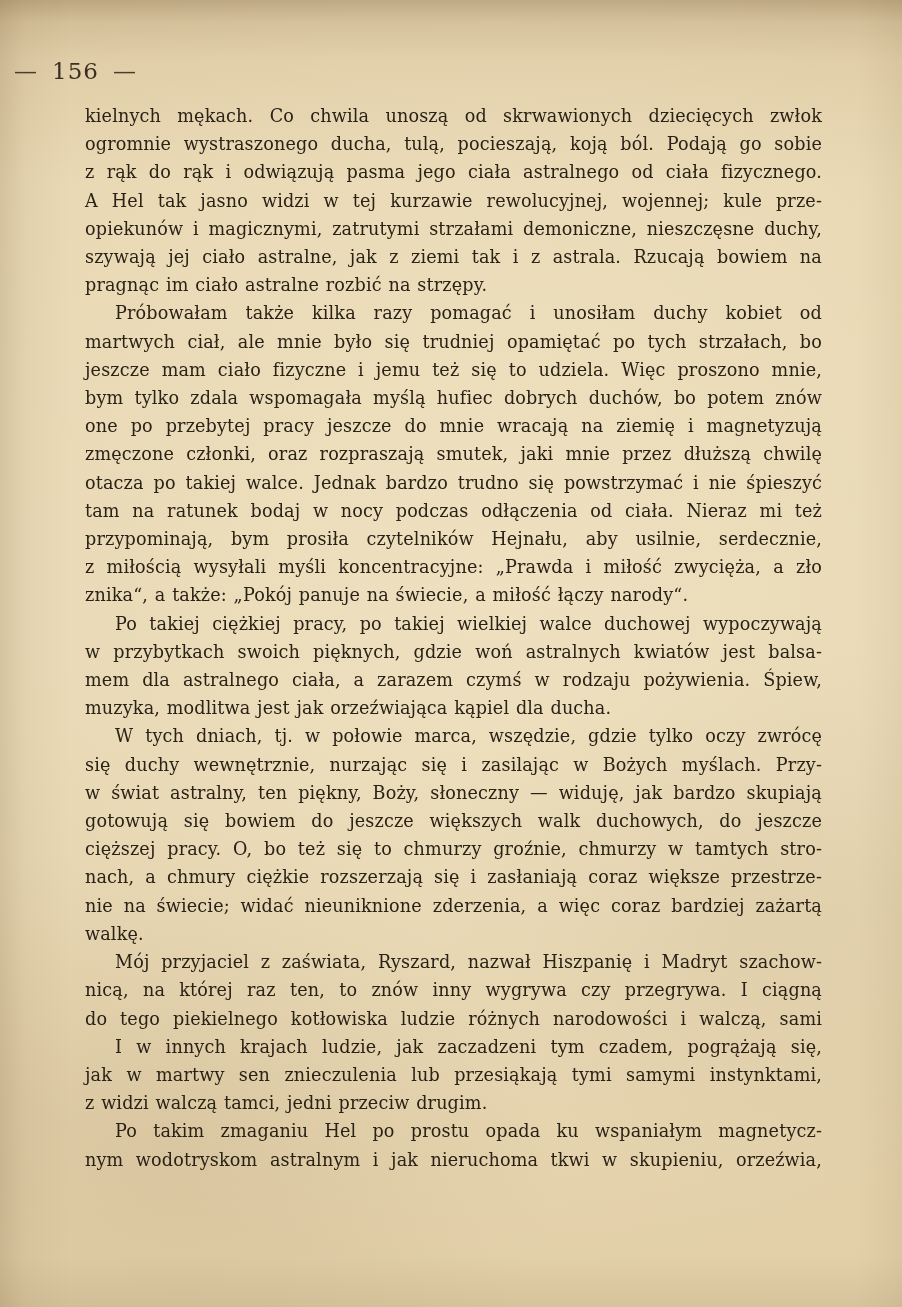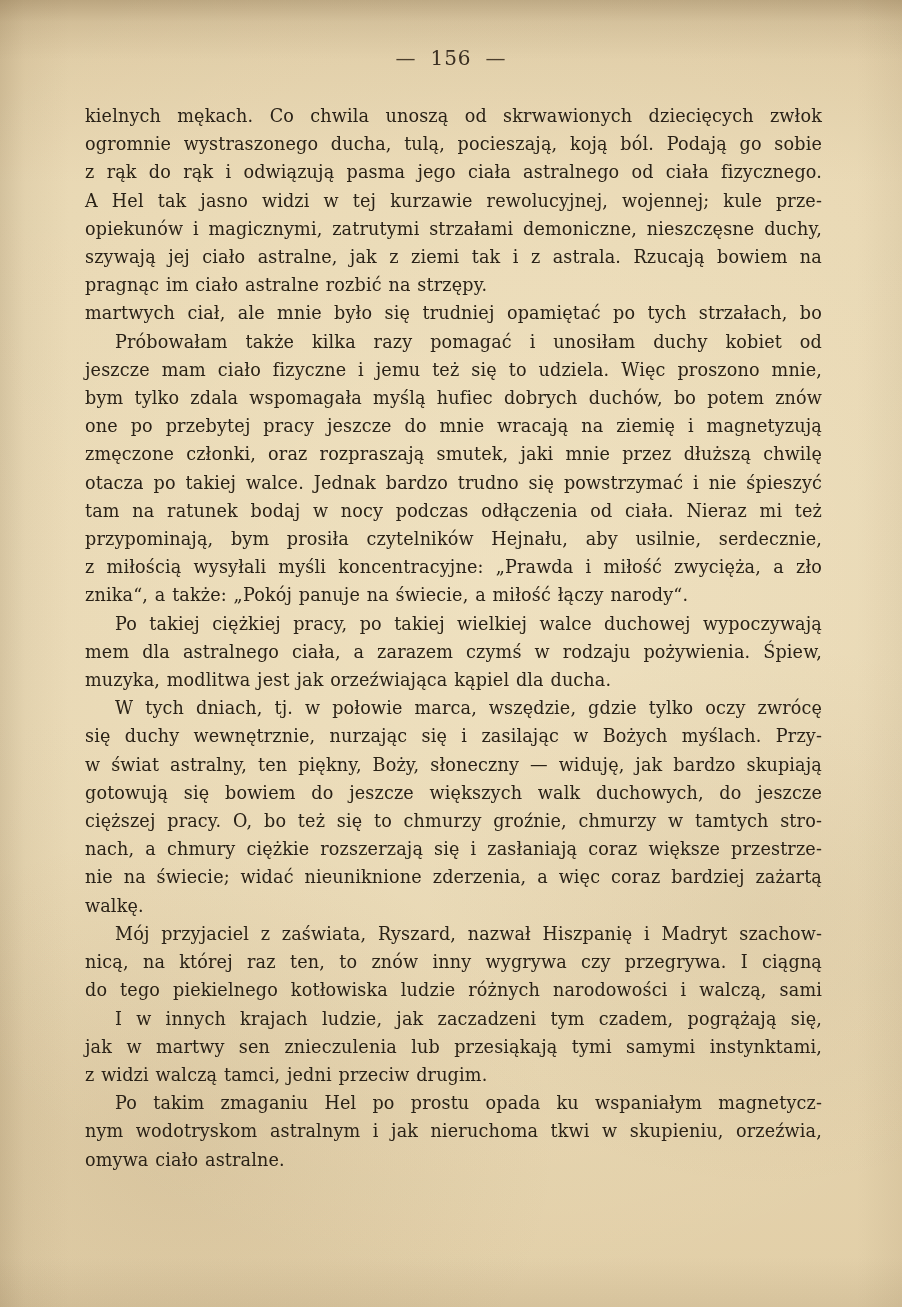--- a/index.html
+++ b/index.html
@@ -23,25 +23,24 @@
       linear-gradient(180deg, rgba(110,85,50,0.30) 0px, rgba(110,85,50,0.10) 22px, rgba(110,85,50,0.0) 60px),
       linear-gradient(90deg, rgba(110,85,50,0.18) 0px, rgba(110,85,50,0.06) 25px, rgba(110,85,50,0.0) 70px),
       linear-gradient(0deg, rgba(110,85,50,0.10) 0px, rgba(110,85,50,0.0) 50px),
       linear-gradient(270deg, rgba(110,85,50,0.08) 0px, rgba(110,85,50,0.0) 45px),
       radial-gradient(ellipse 60% 35% at 20% 88%, rgba(120,92,55,0.10) 0%, rgba(120,92,55,0.0) 70%),
       radial-gradient(ellipse 55% 30% at 85% 70%, rgba(120,92,55,0.08) 0%, rgba(120,92,55,0.0) 70%),
       linear-gradient(180deg, #ddc9a2 0%, #e8d7b2 14%, #e7d6b1 55%, #e2cfa8 100%);
   }
   .page-header {
     position: absolute;
-    top: 46px;
+    top: 58px;
     left: 0;
     width: 100%;
-    text-align: center;
-    font-size: 20px;
+    font-size: 23px;
     color: #3a2f22;
     letter-spacing: 1px;
   }
   .page-header .dash {
     display: inline-block;
     margin: 0 14px;
     color: #4a3d2c;
   }
   .text-block {
     position: absolute;
@@ -83,34 +82,35 @@
     <div class="paragraph">
       <div class="line">kielnych mękach. Co chwila unoszą od skrwawionych dziecięcych zwłok</div>
       <div class="line">ogromnie wystraszonego ducha, tulą, pocieszają, koją ból. Podają go sobie</div>
       <div class="line">z rąk do rąk i odwiązują pasma jego ciała astralnego od ciała fizycznego.</div>
       <div class="line">A Hel tak jasno widzi w tej kurzawie rewolucyjnej, wojennej; kule prze-</div>
       <div class="line">opiekunów i magicznymi, zatrutymi strzałami demoniczne, nieszczęsne duchy,</div>
       <div class="line">szywają jej ciało astralne, jak z ziemi tak i z astrala. Rzucają bowiem na</div>
       <div class="line last">pragnąc im ciało astralne rozbić na strzępy.</div>
     </div>
     <div class="paragraph">
+      <div class="line indent">Próbowałam także kilka razy pomagać i unosiłam duchy kobiet od</div>
       <div class="line">martwych ciał, ale mnie było się trudniej opamiętać po tych strzałach, bo</div>
-      <div class="line indent">Próbowałam także kilka razy pomagać i unosiłam duchy kobiet od</div>
       <div class="line">jeszcze mam ciało fizyczne i jemu też się to udziela. Więc proszono mnie,</div>
       <div class="line">bym tylko zdala wspomagała myślą hufiec dobrych duchów, bo potem znów</div>
       <div class="line">one po przebytej pracy jeszcze do mnie wracają na ziemię i magnetyzują</div>
       <div class="line">zmęczone członki, oraz rozpraszają smutek, jaki mnie przez dłuższą chwilę</div>
       <div class="line">otacza po takiej walce. Jednak bardzo trudno się powstrzymać i nie śpieszyć</div>
       <div class="line">tam na ratunek bodaj w nocy podczas odłączenia od ciała. Nieraz mi też</div>
       <div class="line">przypominają, bym prosiła czytelników Hejnału, aby usilnie, serdecznie,</div>
       <div class="line">z miłością wysyłali myśli koncentracyjne: „Prawda i miłość zwycięża, a zło</div>
       <div class="line last">znika“, a także: „Pokój panuje na świecie, a miłość łączy narody“.</div>
     </div>
     <div class="paragraph">
       <div class="line indent">Po takiej ciężkiej pracy, po takiej wielkiej walce duchowej wypoczywają</div>
+      <div class="line">w przybytkach swoich pięknych, gdzie woń astralnych kwiatów jest balsa-</div>
       <div class="line">mem dla astralnego ciała, a zarazem czymś w rodzaju pożywienia. Śpiew,</div>
       <div class="line last">muzyka, modlitwa jest jak orzeźwiająca kąpiel dla ducha.</div>
     </div>
     <div class="paragraph">
       <div class="line indent">W tych dniach, tj. w połowie marca, wszędzie, gdzie tylko oczy zwrócę</div>
       <div class="line">się duchy wewnętrznie, nurzając się i zasilając w Bożych myślach. Przy-</div>
       <div class="line">w świat astralny, ten piękny, Boży, słoneczny — widuję, jak bardzo skupiają</div>
       <div class="line">gotowują się bowiem do jeszcze większych walk duchowych, do jeszcze</div>
       <div class="line">cięższej pracy. O, bo też się to chmurzy groźnie, chmurzy w tamtych stro-</div>
       <div class="line">nach, a chmury ciężkie rozszerzają się i zasłaniają coraz większe przestrze-</div>
@@ -123,15 +123,14 @@
       <div class="line">do tego piekielnego kotłowiska ludzie różnych narodowości i walczą, sami</div>
     </div>
     <div class="paragraph">
       <div class="line indent">I w innych krajach ludzie, jak zaczadzeni tym czadem, pogrążają się,</div>
       <div class="line">jak w martwy sen znieczulenia lub przesiąkają tymi samymi instynktami,</div>
       <div class="line last">z widzi walczą tamci, jedni przeciw drugim.</div>
     </div>
     <div class="paragraph">
       <div class="line indent">Po takim zmaganiu Hel po prostu opada ku wspaniałym magnetycz-</div>
       <div class="line">nym wodotryskom astralnym i jak nieruchoma tkwi w skupieniu, orzeźwia,</div>
-      <div class="line last">omywa ciało astralne.</div>
     </div>
   </div>
 
 </body></html>

